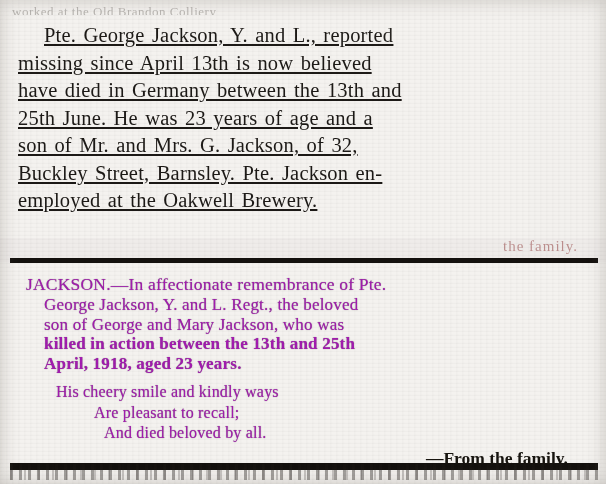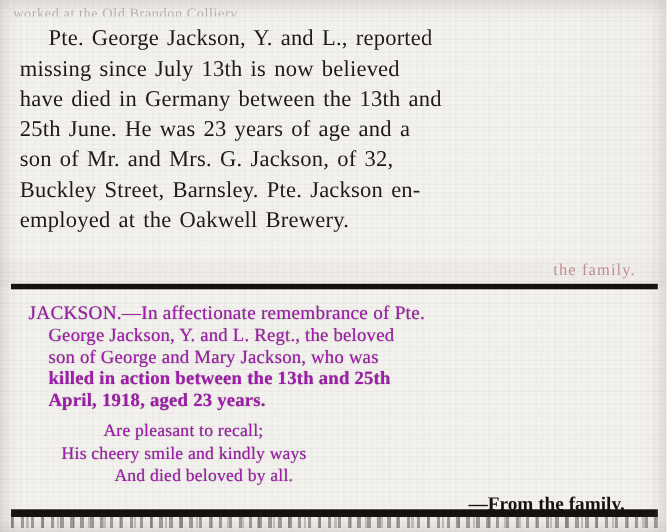--- a/index.html
+++ b/index.html
@@ -58,20 +58,21 @@
     position: absolute;
     left: 18px;
     top: 22px;
     width: 572px;
     font-size: 20.5px;
     line-height: 27.5px;
     color: #1d1a17;
     letter-spacing: 0.2px;
     word-spacing: 2px;
     text-align: justify;
+    text-decoration: underline;
   }
   .article-body .ln {
     display: block;
     white-space: nowrap;
   }
   .ln.indent { text-indent: 26px; }
   .fade-r {
     background: linear-gradient(to right, #1d1a17 62%, #7e7a74 88%, #b4b0aa 100%);
     -webkit-background-clip: text;
     background-clip: text;
@@ -179,21 +180,21 @@
 <body>
 
 <div class="page">
 
   <div class="article">
 
     <div class="cut-line-top">worked at the Old Brandon Colliery</div>
 
     <div class="article-body">
       <span class="ln indent fade-r">Pte. George Jackson, Y. and L., reported</span>
-      <span class="ln">missing since July 13th is now believed</span>
+      <span class="ln">missing since April 13th is now believed</span>
       <span class="ln">have died in Germany between the 13th and</span>
       <span class="ln">25th June.  He was 23 years of age and a</span>
       <span class="ln">son of Mr. and  Mrs. G.  Jackson,  of  32,</span>
       <span class="ln">Buckley Street, Barnsley.   Pte. Jackson en-</span>
       <span class="ln">employed at the Oakwell Brewery.</span>
     </div>
   </div>
 
   <div class="gap">
     <span class="ghost-text">the family.</span>
@@ -201,22 +202,22 @@
 
   <div class="notice">
     <div class="notice-inner">
       <span class="notice-line n1 smudge">JACKSON.—In affectionate remembrance of Pte.</span>
       <span class="notice-line n2 smudge">George Jackson, Y. and L. Regt., the beloved</span>
       <span class="notice-line n2 smudge">son of George and Mary Jackson, who was</span>
       <span class="notice-line n2 smudge strong">killed in action between the  13th  and 25th</span>
       <span class="notice-line n2 smudge strong">April, 1918, aged 23 years.</span>
 
       <div class="verse">
+        <span class="notice-line v1 smudge">His cheery smile and kindly ways</span>
         <span class="notice-line v2 smudge">Are pleasant to recall;</span>
-        <span class="notice-line v1 smudge">His cheery smile and kindly ways</span>
         <span class="notice-line v4 smudge">And died beloved by all.</span>
       </div>
 
       <div class="signature strong">—From the family.</div>
     </div>
   </div>
 
   <div class="speckle"></div>
 
   <div class="grain"></div>

